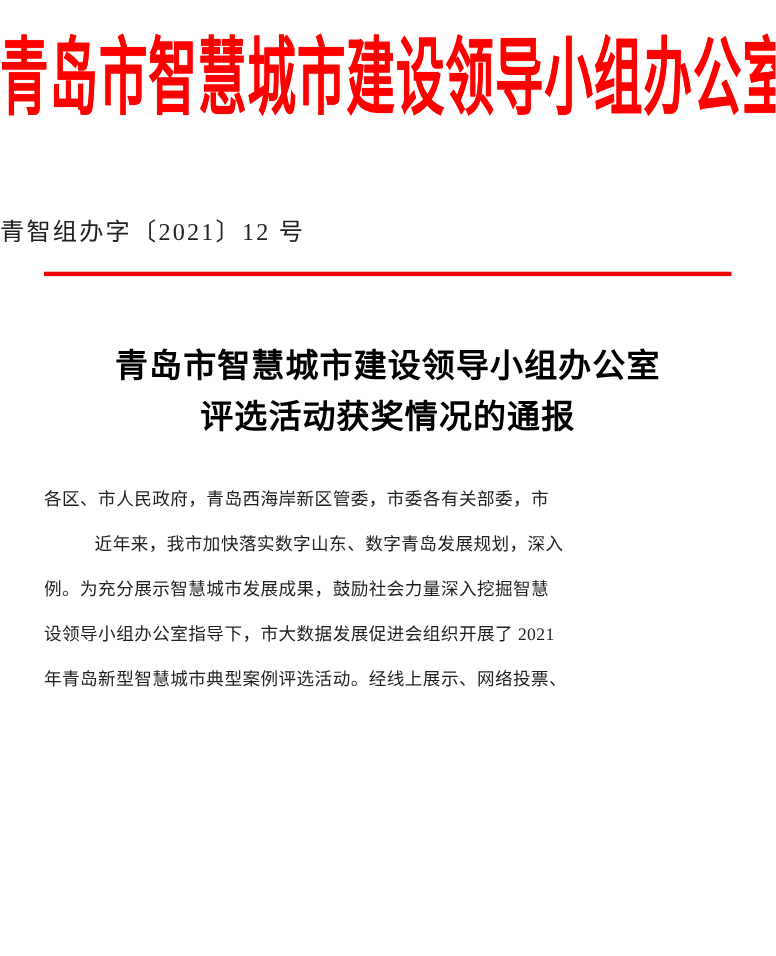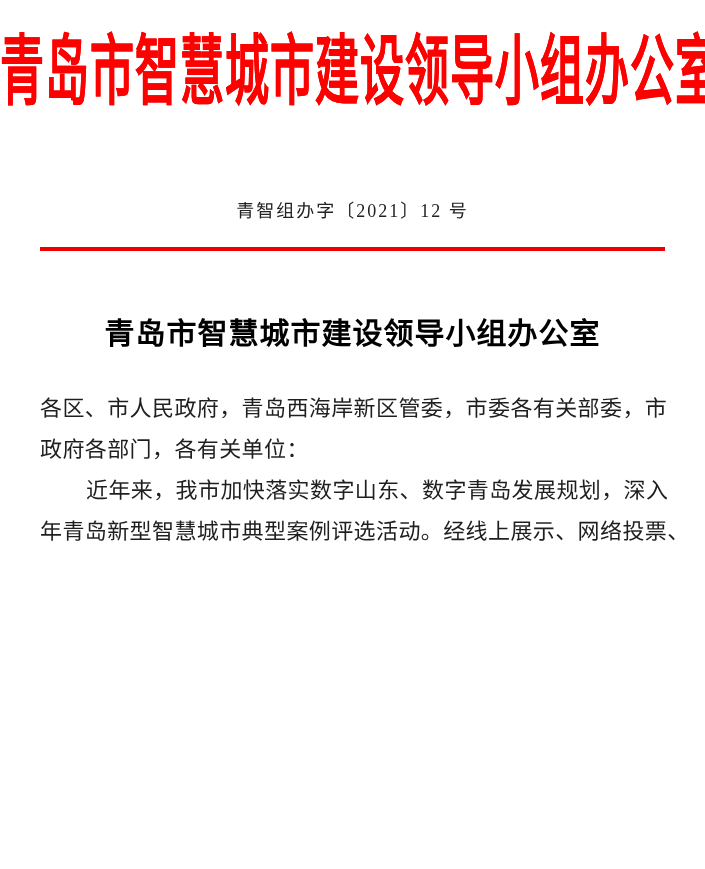--- a/index.html
+++ b/index.html
@@ -31,22 +31,22 @@
     color: #fb0100;
     letter-spacing: 1px;
     white-space: nowrap;
     transform: scaleY(1.75);
     transform-origin: center center;
     text-shadow: 0 0 0.5px #fb0100;
   }
   
   .docnum {
     margin-top: 103px;
-    text-align: center;
-    font-size: 18px;
+    text-align: left;
+    font-size: 22px;
     line-height: 24px;
     letter-spacing: 2px;
     color: #222222;
     font-weight: 400;
   }
   
   .redline {
     margin: 24px auto 0 auto;
     width: 625px;
     height: 4px;
@@ -64,21 +64,21 @@
     line-height: 46px;
     letter-spacing: 1px;
     white-space: nowrap;
   }
   
   .body-block {
     margin: 31px 40px 0 40px;
     color: #1f1f1f;
   }
   .body-line {
-    font-size: 22px;
+    font-size: 16px;
     line-height: 41px;
     letter-spacing: 0.4px;
     white-space: nowrap;
   }
   .body-line.indent { padding-left: 46px; }
 </style>
 </head>
 <body>
 
 <div class="page">
@@ -86,22 +86,24 @@
   <div class="letterhead-wrap">
     <div class="letterhead">青岛市智慧城市建设领导小组办公室</div>
   </div>
 
   <div class="docnum">青智组办字〔2021〕12 号</div>
 
   <div class="redline"></div>
 
   <div class="title-block">
     <div class="title-line">青岛市智慧城市建设领导小组办公室</div>
+    <div class="title-line">评选活动获奖情况的通报</div>
   </div>
 
   <div class="body-block">
     <div class="body-line">各区、市人民政府，青岛西海岸新区管委，市委各有关部委，市</div>
-    <div class="body-line">政府各部门，各有关单位：</div>
     <div class="body-line indent">近年来，我市加快落实数字山东、数字青岛发展规划，深入</div>
+    <div class="body-line">例。为充分展示智慧城市发展成果，鼓励社会力量深入挖掘智慧</div>
+    <div class="body-line">设领导小组办公室指导下，市大数据发展促进会组织开展了 2021</div>
     <div class="body-line">年青岛新型智慧城市典型案例评选活动。经线上展示、网络投票、</div>
   </div>
 
 </div>
 
 </body></html>

